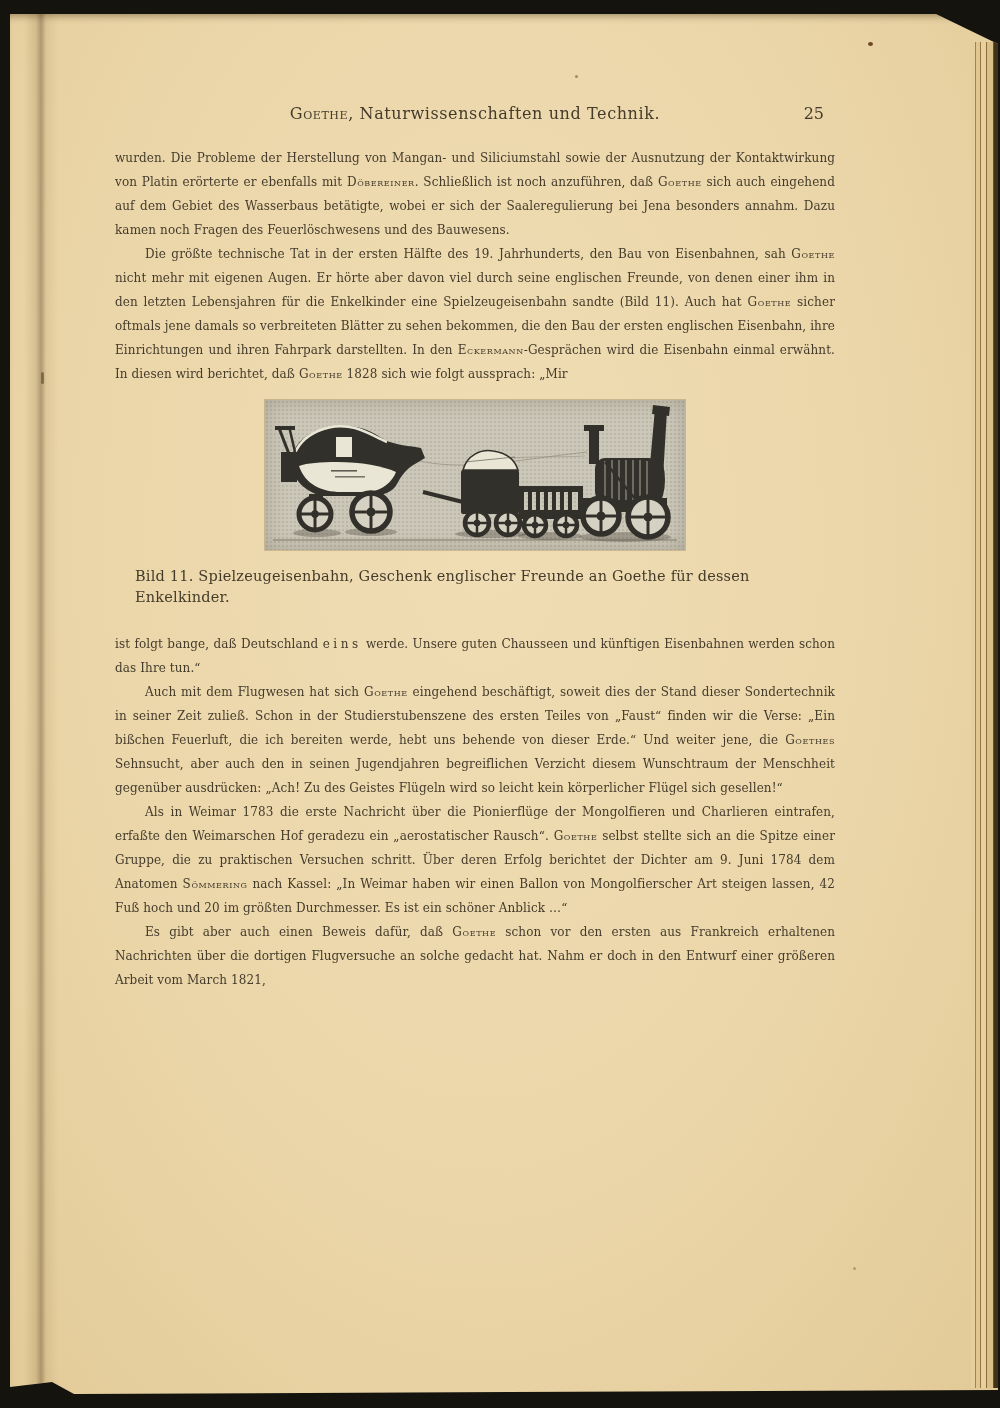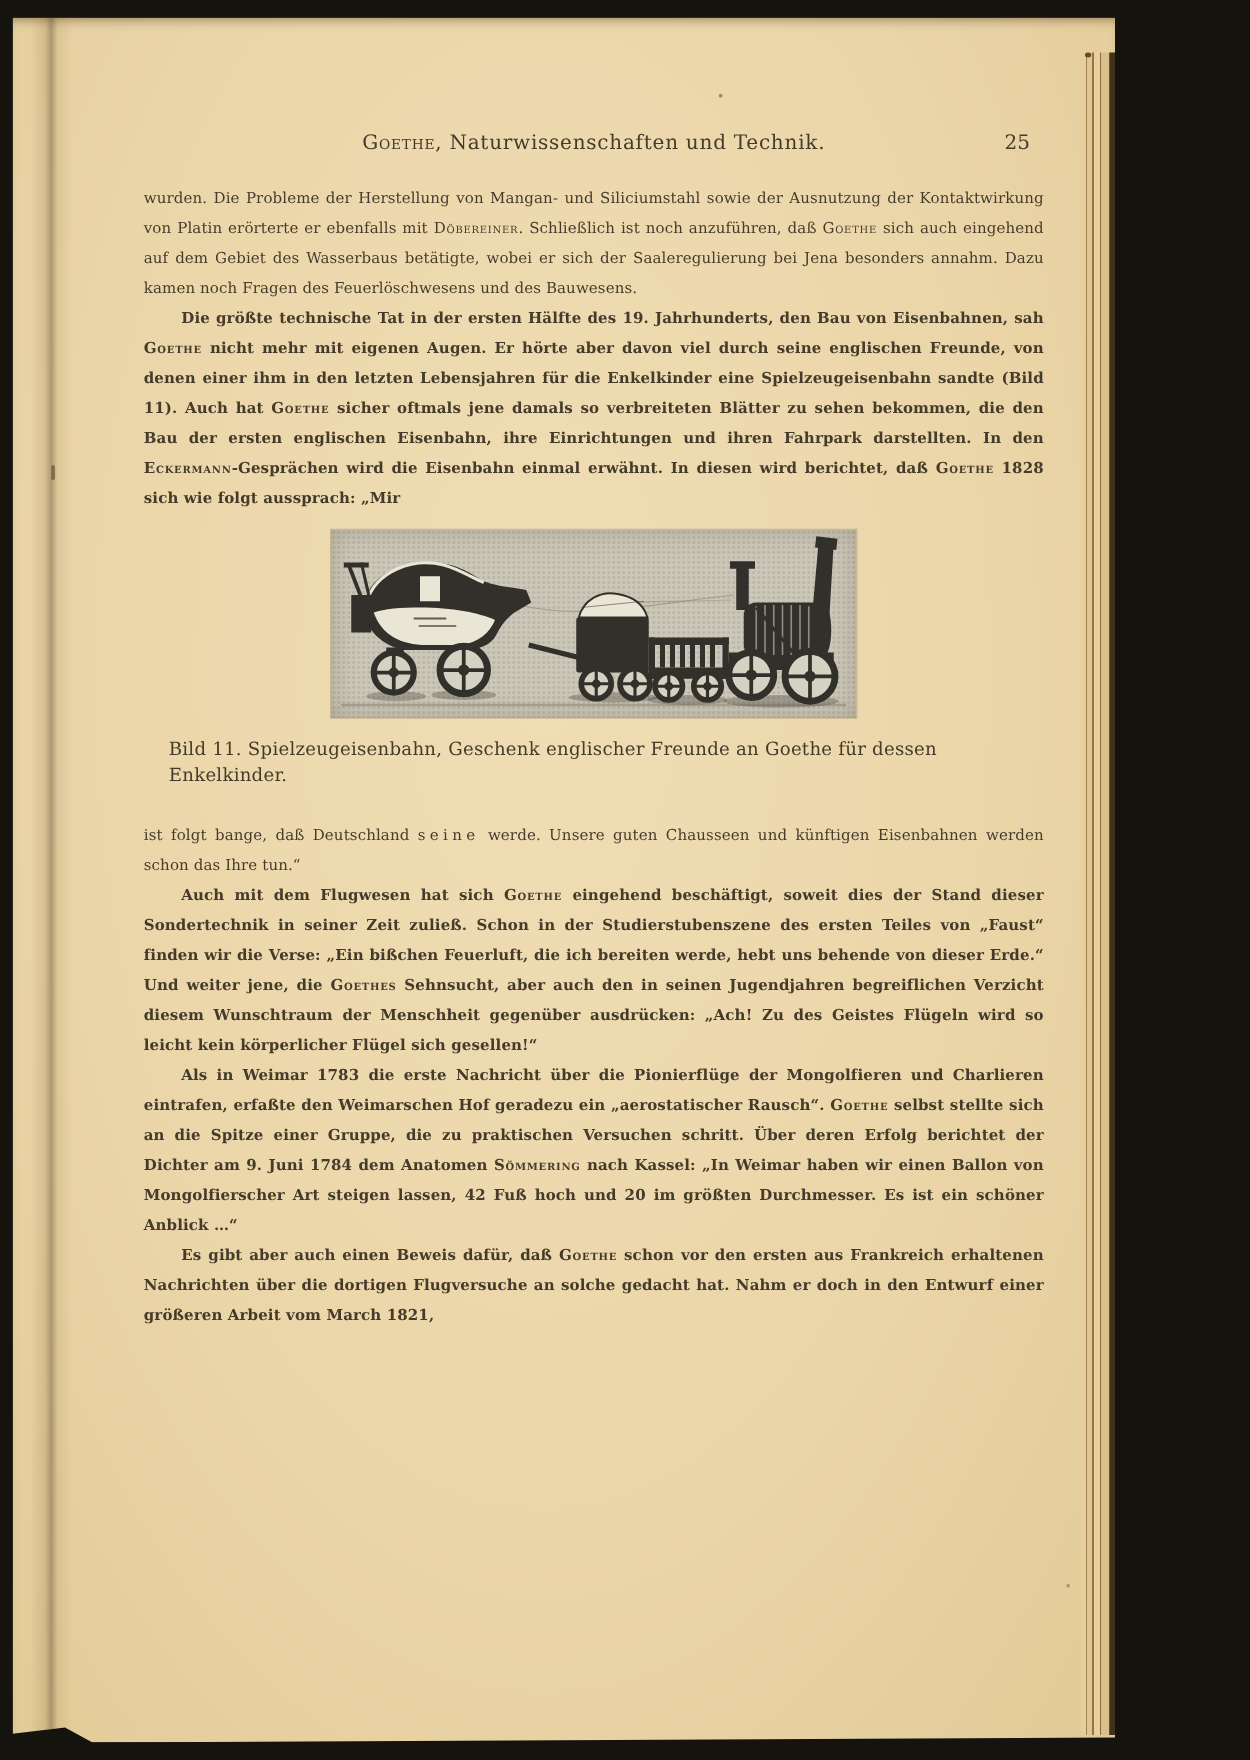--- a/index.html
+++ b/index.html
@@ -2,21 +2,21 @@
 <html lang="de"><head>
 <meta charset="utf-8">
 <style>
   html,body{margin:0;padding:0;background:#14130e;}
   .stage{
     position:relative;width:1000px;height:1408px;overflow:hidden;
     background:#14130e;
     font-family:"DejaVu Serif","Liberation Serif",serif;
   }
   .page{
-    position:absolute;left:10px;top:14px;width:882px;height:1380px;
+    position:absolute;left:10px;top:14px;width:988px;height:1380px;
     background:radial-gradient(ellipse at 48% 38%, #f0ddb4 0%, #ebd6a9 55%, #e2ca97 100%);
     clip-path:polygon(0 0, 926px 0, 100% 30px, 100% calc(100% - 4px),
                       64px 100%, 42px calc(100% - 12px), 0 calc(100% - 7px));
     box-shadow:inset 0 7px 9px -6px rgba(60,40,10,.55);
   }
   .page-edges{
     position:absolute;right:0;top:28px;bottom:6px;width:27px;
     background:repeating-linear-gradient(90deg,
       #e6cf9e 0 4px, #a3824d 4px 5px,
       #dfc693 5px 9px, #96753f 9px 10px,
@@ -33,21 +33,21 @@
     position:relative;height:24px;text-align:center;
     font-size:16px;letter-spacing:.6px;white-space:nowrap;
   }
   .page-number{position:absolute;right:11px;top:0;letter-spacing:0;text-align:right;}
   .body-block{margin-top:18px;}
   .body-after{margin-top:24px;}
   .body-par{
     margin:0;font-size:12px;line-height:24px;letter-spacing:.1px;
     text-align:justify;hyphens:none;
   }
-  .body-par.indent{text-indent:30px;font-weight:bold;}
+  .body-par.indent{text-indent:30px;}
   .sc{font-variant:small-caps;letter-spacing:.6px;}
   .sp{letter-spacing:3.5px;}
   figure.photo{
     width:420px;height:150px;margin:14px auto 0;padding:0;
     background-color:#ccc8b9;
     background-image:radial-gradient(rgba(70,65,50,.13) 1px, transparent 1.3px);
     background-size:4px 4px;
     box-shadow:0 0 0 1px rgba(95,80,50,.25), inset 0 0 20px rgba(90,80,55,.30);
   }
   .caption{
@@ -203,21 +203,21 @@
                 <line x1="364" y1="117" x2="402" y2="117" stroke-width="3"></line>
                 <circle cx="383" cy="117" r="4" fill="#32302a"></circle>
               </g>
           </g>
         </svg>
       </figure>
 
       <div class="caption"><span>Bild 11. Spielzeugeisenbahn, Geschenk englischer Freunde an Goethe für dessen Enkelkinder.</span></div>
 
       <div class="body-block body-after">
-          <p class="body-par"><span>ist folgt bange, daß Deutschland </span><span class="sp">seine</span><span> werde. Unsere guten Chausseen und künftigen Eisenbahnen werden schon das Ihre tun.“</span></p>
+          <p class="body-par"><span>ist folgt bange, daß Deutschland </span><span class="sp">eins</span><span> werde. Unsere guten Chausseen und künftigen Eisenbahnen werden schon das Ihre tun.“</span></p>
           <p class="body-par indent"><span>Auch mit dem Flugwesen hat sich </span><span class="sc">Goethe</span><span> eingehend beschäftigt, soweit dies der Stand dieser Sondertechnik in seiner Zeit zuließ. Schon in der Studierstubenszene des ersten Teiles von „Faust“ finden wir die Verse: „Ein bißchen Feuerluft, die ich bereiten werde, hebt uns behende von dieser Erde.“ Und weiter jene, die </span><span class="sc">Goethes</span><span> Sehnsucht, aber auch den in seinen Jugendjahren begreiflichen Verzicht diesem Wunschtraum der Menschheit gegenüber ausdrücken: „Ach! Zu des Geistes Flügeln wird so leicht kein körperlicher Flügel sich gesellen!“</span></p>
           <p class="body-par indent"><span>Als in Weimar 1783 die erste Nachricht über die Pionierflüge der Mongolfieren und Charlieren eintrafen, erfaßte den Weimarschen Hof geradezu ein „aerostatischer Rausch“. </span><span class="sc">Goethe</span><span> selbst stellte sich an die Spitze einer Gruppe, die zu praktischen Versuchen schritt. Über deren Erfolg berichtet der Dichter am 9. Juni 1784 dem Anatomen </span><span class="sc">Sömmering</span><span> nach Kassel: „In Weimar haben wir einen Ballon von Mongolfierscher Art steigen lassen, 42 Fuß hoch und 20 im größten Durchmesser. Es ist ein schöner Anblick …“</span></p>
           <p class="body-par indent"><span>Es gibt aber auch einen Beweis dafür, daß </span><span class="sc">Goethe</span><span> schon vor den ersten aus Frankreich erhaltenen Nachrichten über die dortigen Flugversuche an solche gedacht hat. Nahm er doch in den Entwurf einer größeren Arbeit vom March 1821,</span></p>
         </div>
     </div>
 
     <div class="speck s1"></div>
     <div class="speck s2"></div>
     <div class="speck s3"></div>
     <div class="speck s4"></div>

